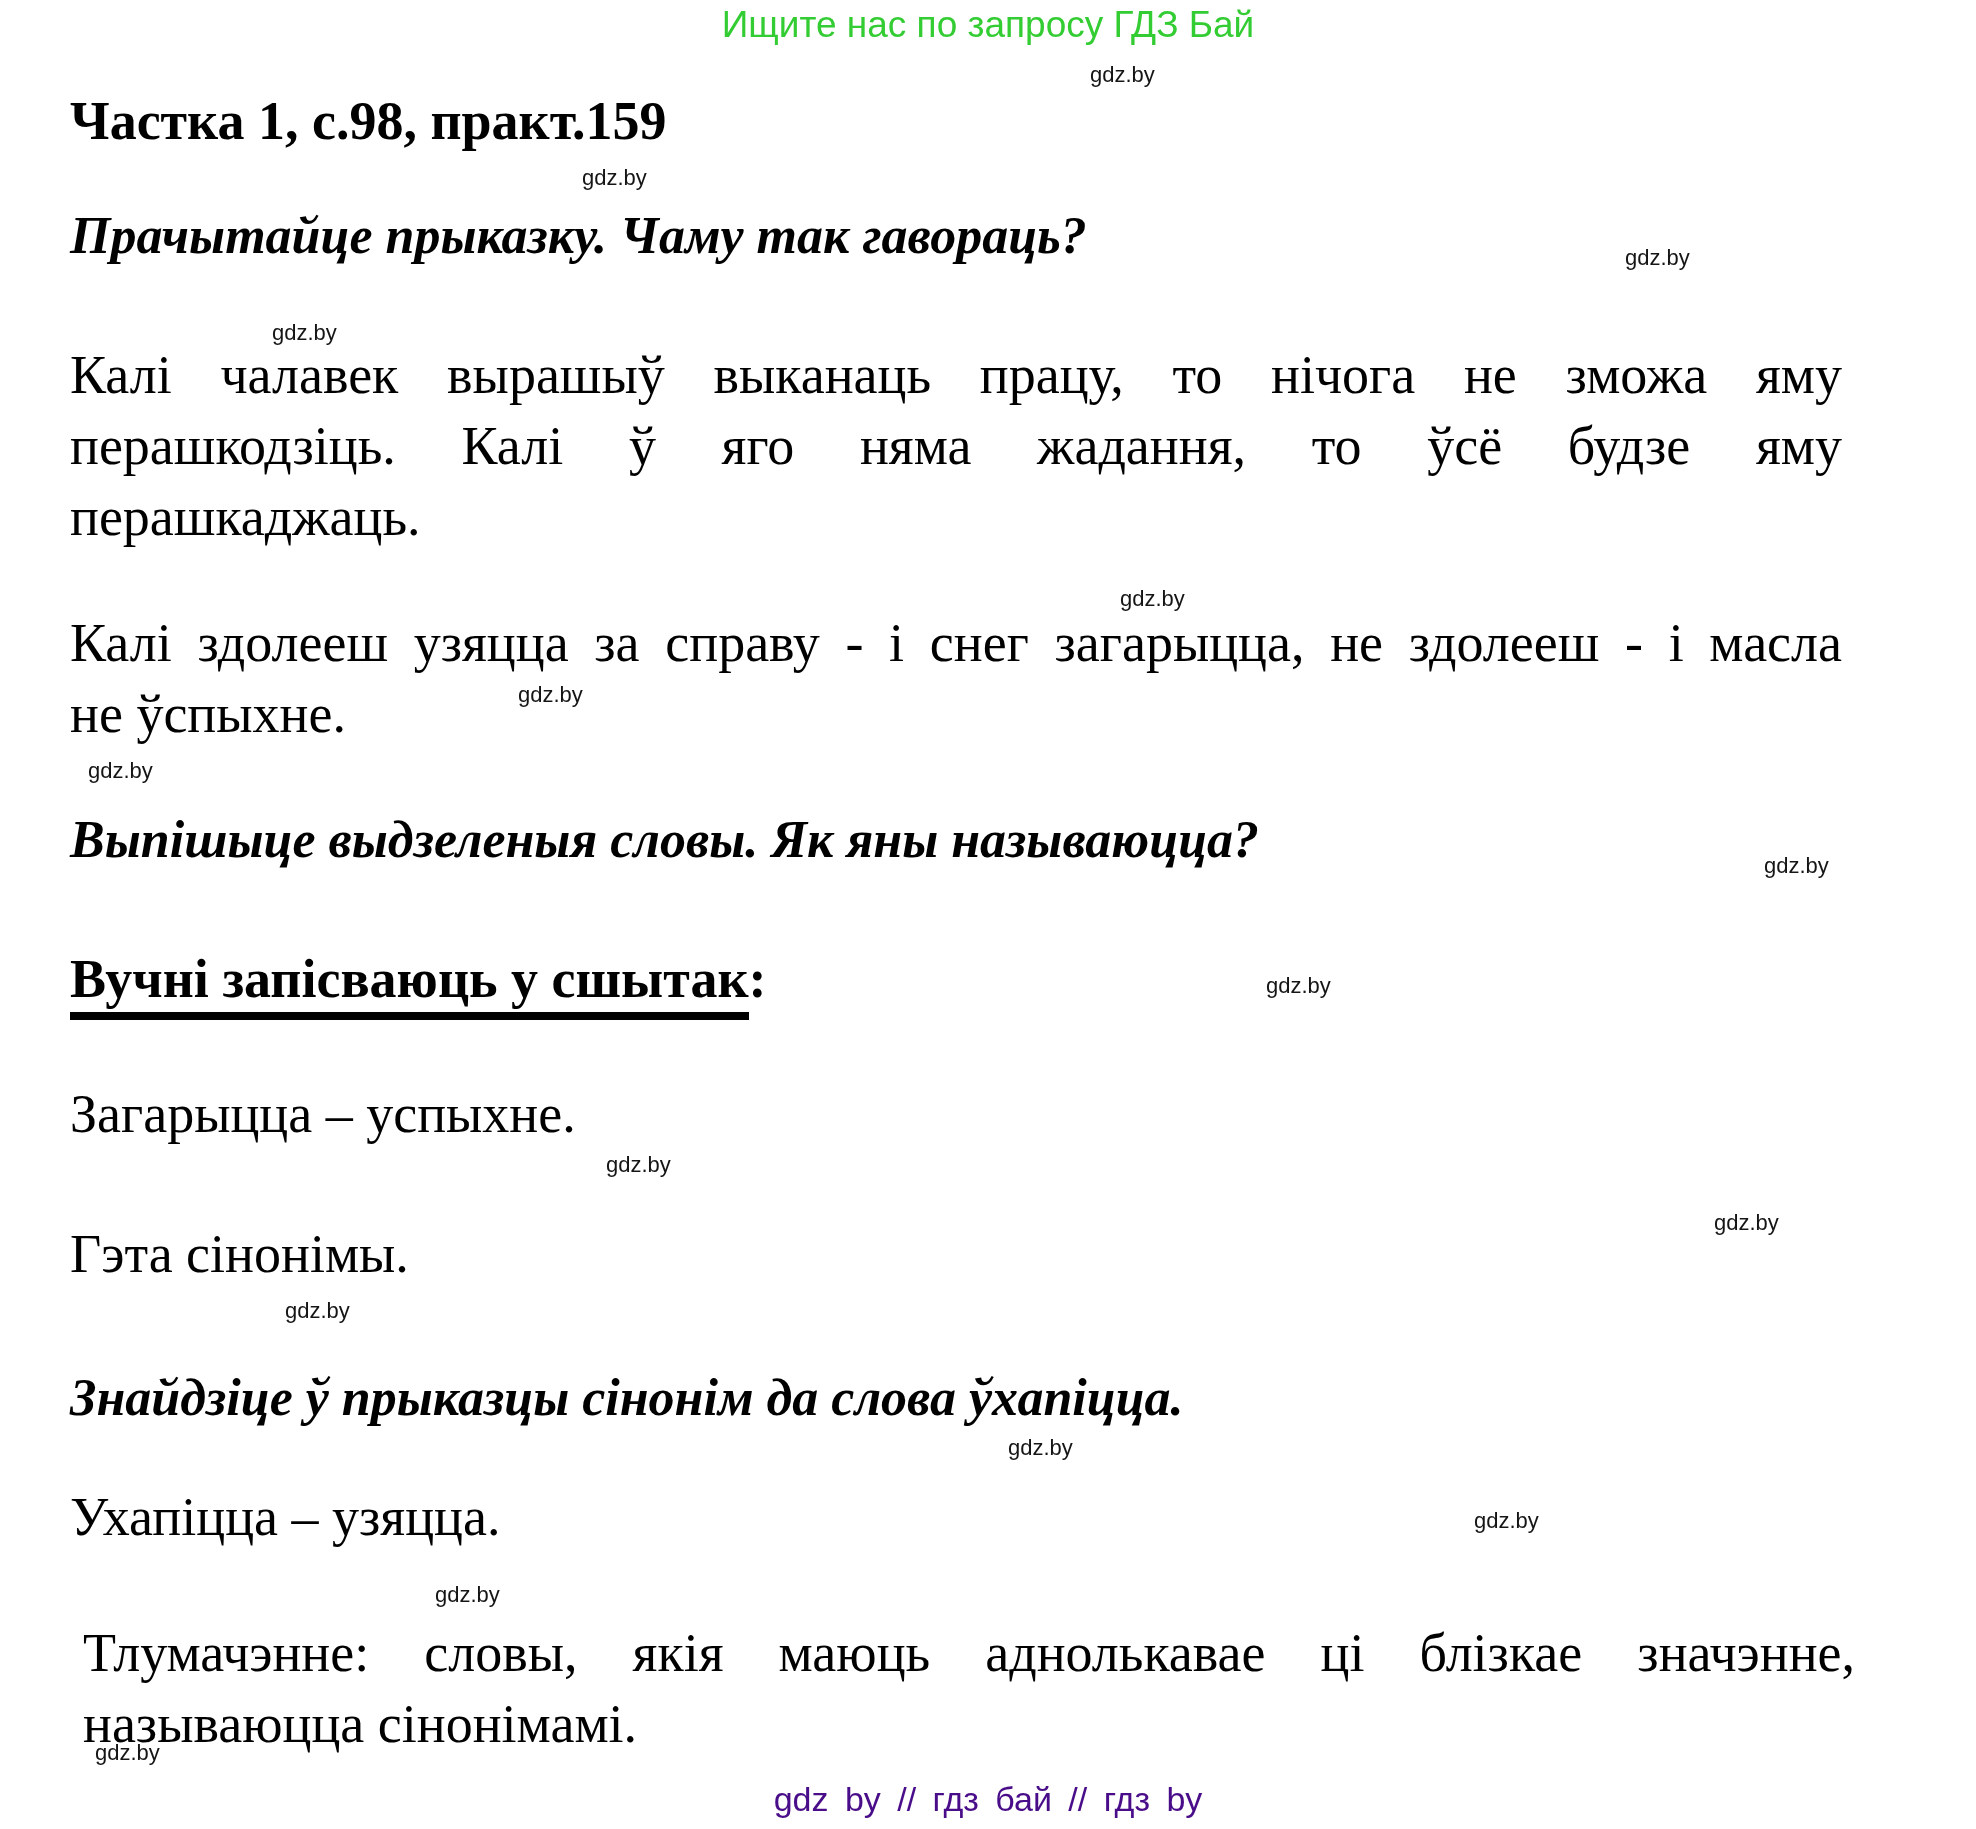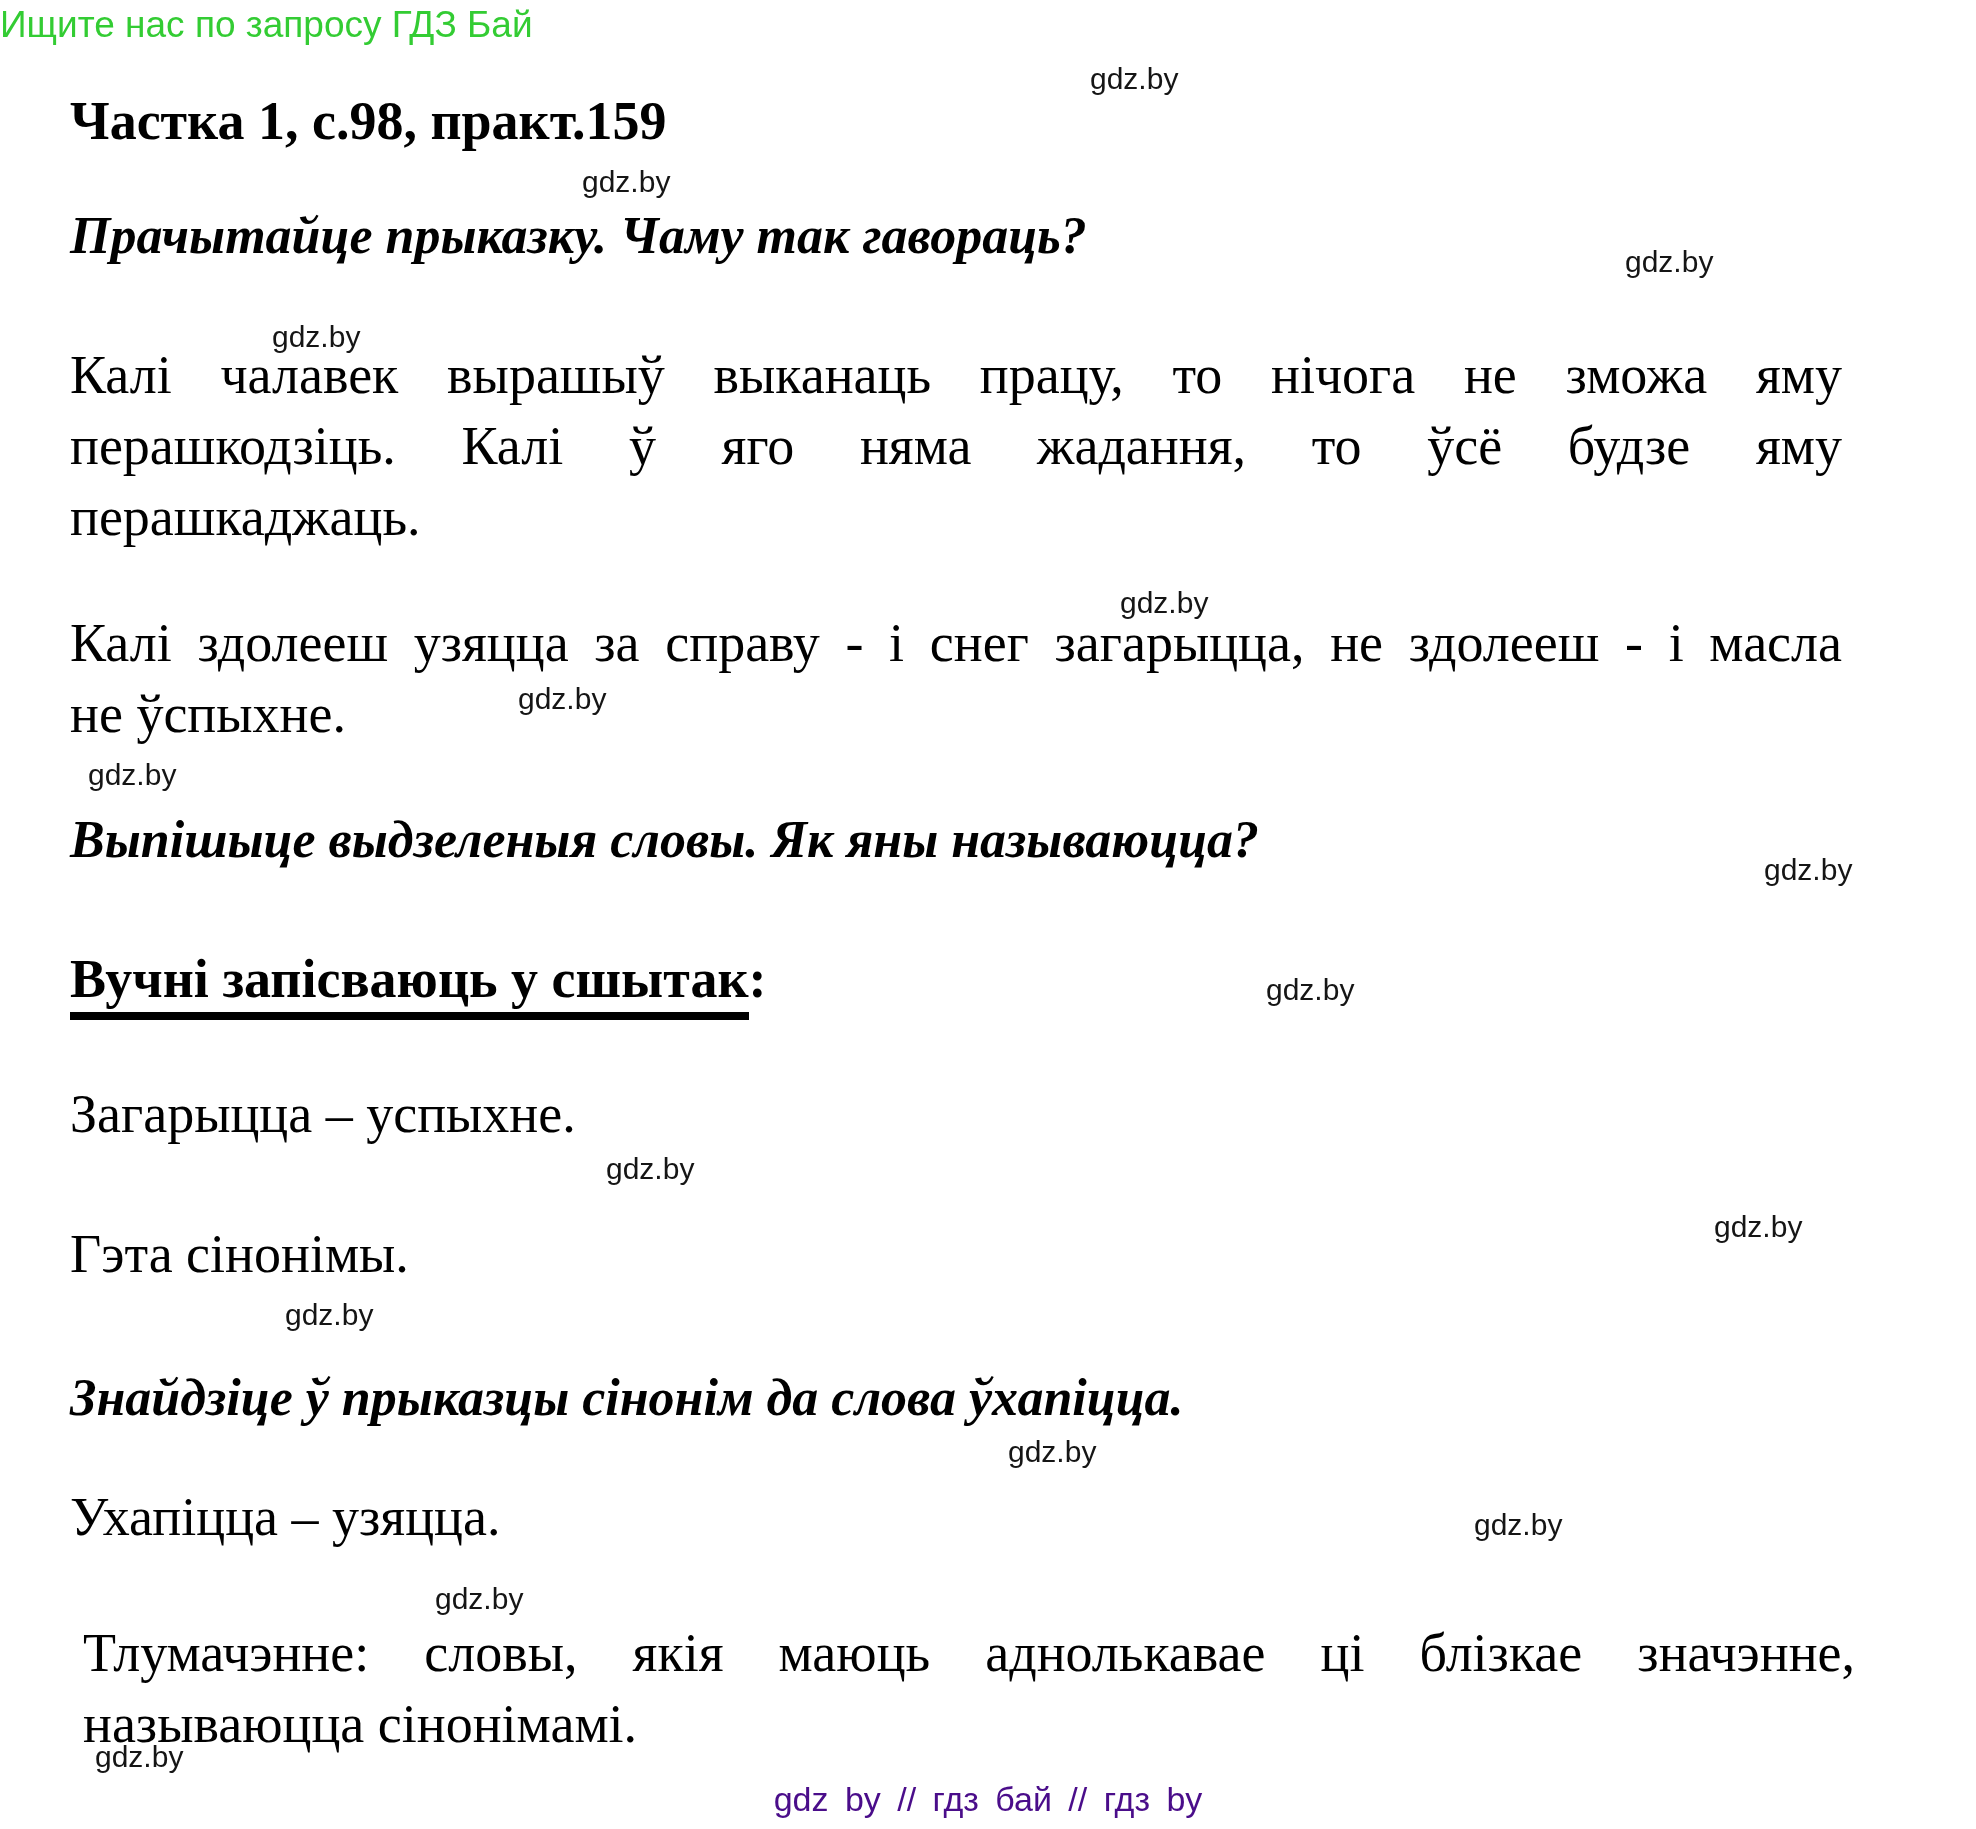--- a/index.html
+++ b/index.html
@@ -1,21 +1,21 @@
 <!DOCTYPE html>
 <html style="--banner-green: #33cc33; --footer-purple: #4a0d8a;"><head>
 <meta charset="utf-8">
 <style>
   html,body { margin:0; padding:0; background:#ffffff; }
   .page {
     position:relative; width:1976px; height:1829px; background:#ffffff;
     font-family:"Liberation Serif", serif; color:#000000; overflow:hidden;
   }
   .banner {
-    position:absolute; top:4px; left:0; width:100%; text-align:left;
+    position:absolute; top:4px; left:0; width:100%; text-align:center;
     font-family:"Liberation Sans", sans-serif; font-size:37px;
     color:var(--banner-green,#33cc33); white-space:nowrap;
   }
   .doc-title {
     position:absolute; left:70px; top:78px;
     font-weight:bold; font-size:54px; white-space:nowrap;margin-top:12px;
   }
   .task {
     position:absolute; left:70px; font-weight:bold; font-style:italic;
     font-size:52px; white-space:nowrap;
@@ -38,21 +38,21 @@
   #answer2 { top:1223px; }
   #answer3 { top:1486px; }
   .notebook-heading {
     position:absolute; left:70px; top:948px;
     font-size:54px; font-weight:bold; white-space:nowrap;
   }
   .notebook-heading .u { border-bottom:8px solid #000; padding-bottom:3px;text-align:right; }
   .b { font-weight:normal; }
   .wm {
     position:absolute; font-family:"Liberation Sans", sans-serif;
-    font-size:30px; color:#151515; white-space:nowrap;
+    font-size:22px; color:#151515; white-space:nowrap;
   }
   .footer {
     position:absolute; left:0; top:1780px; width:100%; text-align:center;
     font-family:"Liberation Sans", sans-serif; font-size:34px;
     color:var(--footer-purple,#4a0d8a); word-spacing:7px; white-space:nowrap;
   }
 </style>
 </head>
 <body>
 

